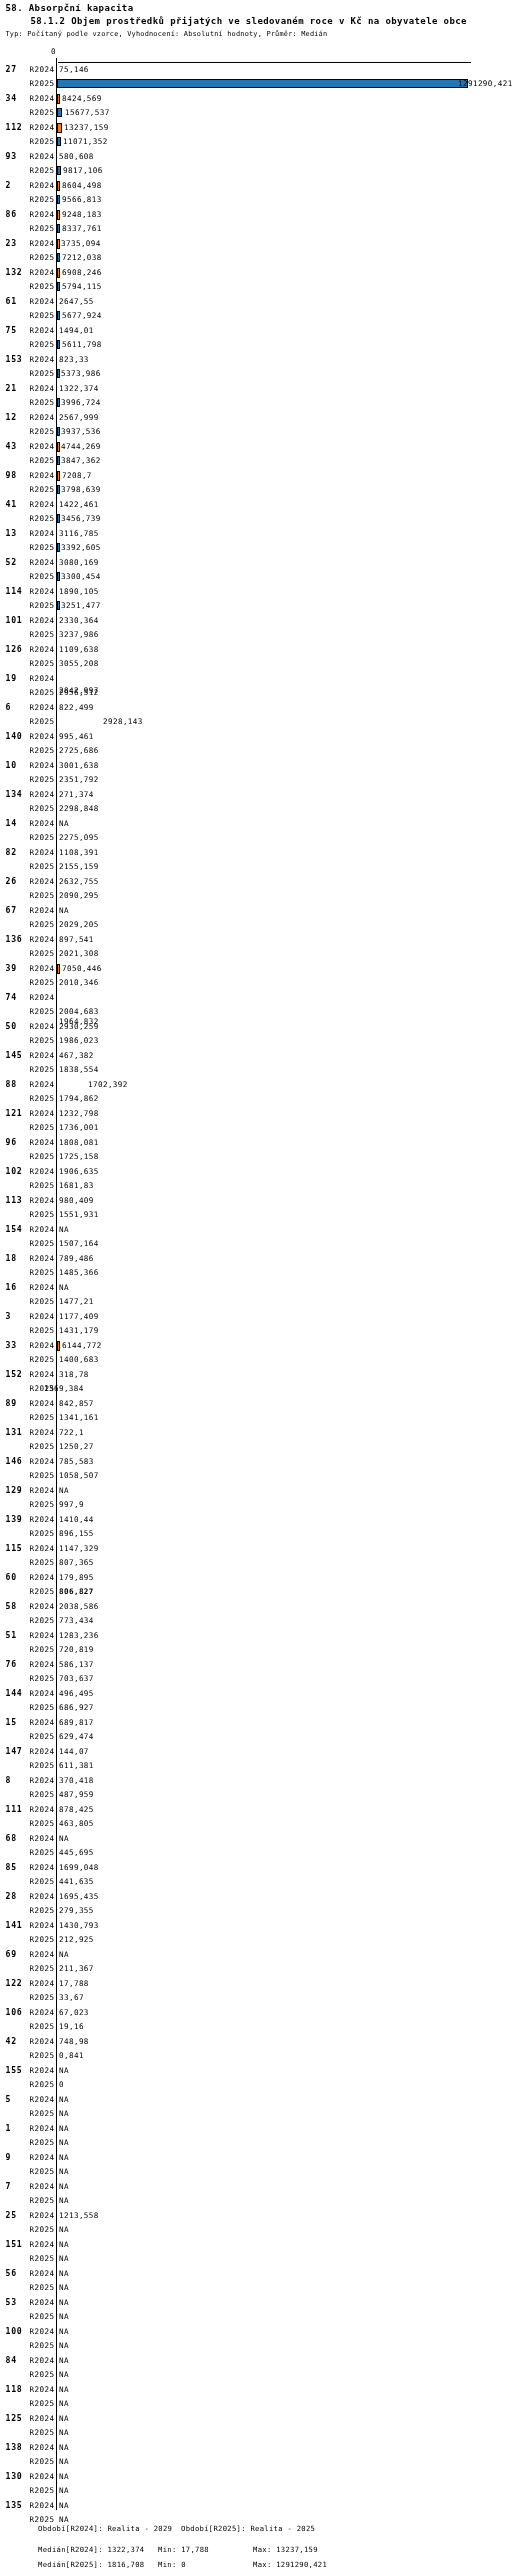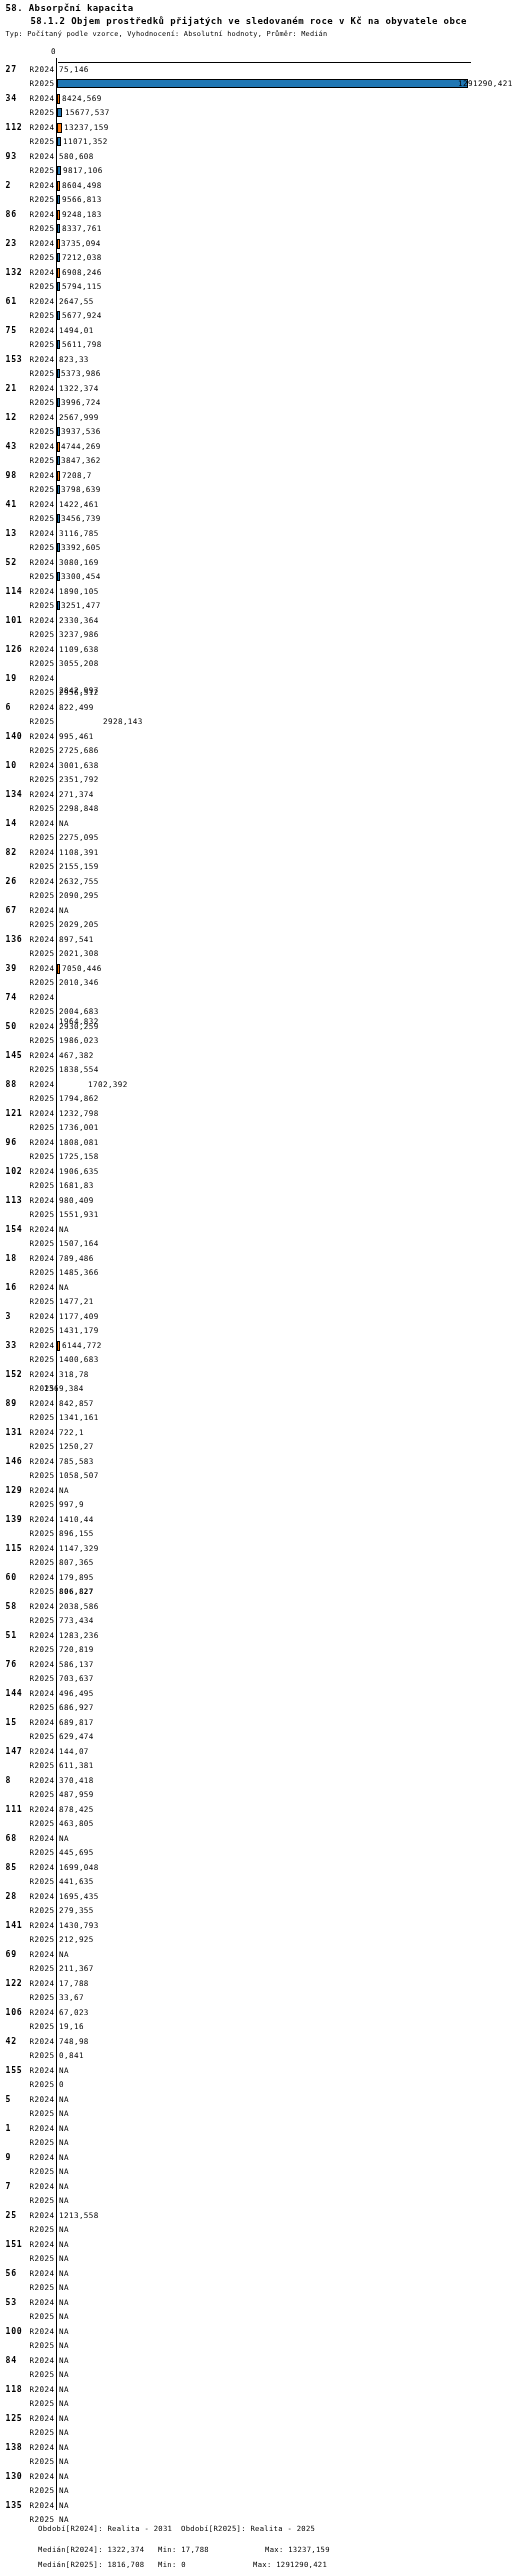--- a/index.html
+++ b/index.html
@@ -24,21 +24,21 @@
   .row2   { top:13.7px; }
   .slabel { position:absolute; left:29.5px; top:0; font-size:7.6px; letter-spacing:0.4px; line-height:9px; }
   .bar    { position:absolute; left:57px; top:0; height:7.6px; border:0.7px solid #000; }
   .val    { position:absolute; top:0; font-size:7.6px; letter-spacing:0.4px; line-height:9px; white-space:nowrap; }
 
   .footer-text { position:absolute; font-size:7.2px; letter-spacing:0.3px; white-space:nowrap; }
   .f-period24 { left:38px;  top:2524px; }
   .f-period25 { left:181px; top:2524px; }
   .f-med24    { left:38px;  top:2545px; }
   .f-min24    { left:158px; top:2545px; }
-  .f-max24    { left:265px; top:2545px;text-align:right; }
+  .f-max24    { left:253px; top:2545px;text-align:right; }
   .f-med25    { left:38px;  top:2560px; }
   .f-min25    { left:158px; top:2560px; }
   .f-max25    { left:253px; top:2560px; }
 </style>
 </head>
 <body>
 
 <div class="page">
   <div class="title">58. Absorpční kapacita</div>
   <div class="subtitle">58.1.2 Objem prostředků přijatých ve sledovaném roce v Kč na obyvatele obce</div>
@@ -1008,21 +1008,21 @@
           <div class="slabel">R2024</div>
           <div class="val" style="left: 59px;">NA</div>
         </div>
         <div class="brow row2">
           <div class="slabel">R2025</div>
           <div class="val" style="left: 59px;">NA</div>
         </div>
       </div>
     </div>
 
-  <div class="footer-text f-period24">Období[R2024]: Realita - 2031</div>
+  <div class="footer-text f-period24">Období[R2024]: Realita - 2029</div>
   <div class="footer-text f-period25">Období[R2025]: Realita - 2025</div>
   <div class="footer-text f-med24">Medián[R2024]: 1322,374</div>
   <div class="footer-text f-min24">Min: 17,788</div>
   <div class="footer-text f-max24">Max: 13237,159</div>
   <div class="footer-text f-med25">Medián[R2025]: 1816,708</div>
   <div class="footer-text f-min25">Min: 0</div>
   <div class="footer-text f-max25">Max: 1291290,421</div>
 </div>
 
 

